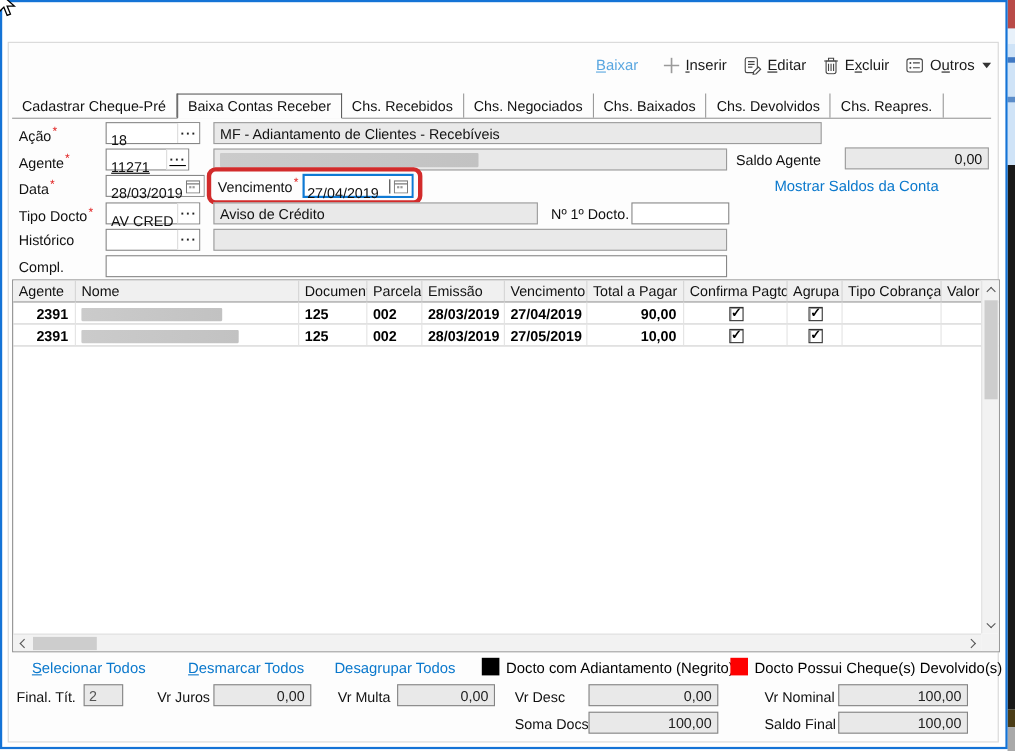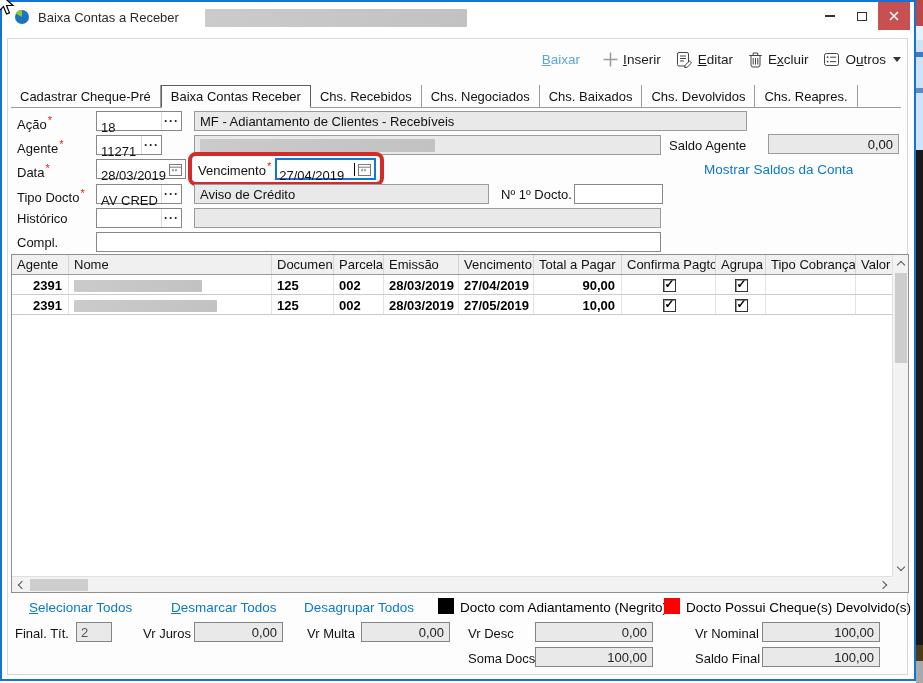--- a/index.html
+++ b/index.html
@@ -100,41 +100,20 @@
   <div class="bg-strip">
     <div class="bg-seg" style="top:0;height:26px;background:#b94a48;"></div>
     <div class="bg-seg" style="top:26px;height:14px;background:#e8f1fa;"></div>
     <div class="bg-seg" style="top:52px;height:5px;background:#3f78c3;"></div>
     <div class="bg-seg" style="top:88px;height:5px;background:#5a8cc9;"></div>
     <div class="bg-seg" style="top:150px;height:495px;background:#191919;"></div>
     <div class="bg-seg" style="top:645px;height:16px;background:#4a3c16;"></div>
     <div class="bg-seg" style="top:661px;height:22px;background:#a9a9a9;"></div>
   </div>
 
-  <div class="titlebar">
-    <svg class="app-icon" viewBox="0 0 16 16">
-      <circle cx="8" cy="8" r="7" fill="#1b75bb"></circle>
-      <path d="M8 8 L8 0.8 A7.2 7.2 0 0 0 1.6 4.6 Z" fill="#8dc63f"></path>
-    </svg>
-    <span class="title-text">Baixa Contas a Receber</span>
-    <span class="title-redact redact"></span>
-    <div class="win-btns">
-      <div class="win-btn">
-          <span class="min-glyph"></span>
-        </div>
-      <div class="win-btn">
-          <span class="max-glyph"></span>
-        </div>
-      <div class="win-btn btn-close">
-        <svg width="10" height="10" viewBox="0 0 10 10">
-          <path d="M1 1 L9 9 M9 1 L1 9" stroke="#fff" stroke-width="1.6"></path>
-        </svg>
-      </div>
-    </div>
-  </div>
 
   <div class="panel">
 
     <div class="toolbar">
       <span class="link-baixar"><u>B</u>aixar</span>
       <span class="tool-item">
         <svg width="15" height="15" viewBox="0 0 15 15">
           <path d="M7.5 0.5 V14.5 M0.5 7.5 H14.5" stroke="#9a9a9a" stroke-width="1.5"></path>
         </svg>
         <span><u>I</u>nserir</span>
@@ -199,21 +178,21 @@
     </div>
 
     <span class="flabel req" style="left:9px;top:75px;">Ação</span>
     <div class="fld" style="left:88px;top:72px;width:86px;">
       <input value="18" style="">
       <span class="ebtn">···</span>
     </div>
     <div class="ro" style="left:186px;top:72px;width:553px;">MF - Adiantamento de Clientes - Recebíveis</div>
 
     <span class="flabel req" style="left:9px;top:99px;">Agente</span>
-    <div class="fld" style="left:88px;top:96px;width:66px;">
+    <div class="fld" style="left:88px;top:96px;width:76px;text-decoration:underline;">
       <input value="11271" style="">
       <span class="ebtn">···</span>
     </div>
     <div class="ro" style="left:186px;top:96px;width:467px;">
       <span class="redact" style="width:235px;height:13px;"></span>
     </div>
     <span class="flabel" style="left:661px;top:99px;">Saldo Agente</span>
     <div class="ro num" style="left:760px;top:95px;width:131px;">0,00</div>
 
     <span class="flabel req" style="left:9px;top:123px;">Data</span>

